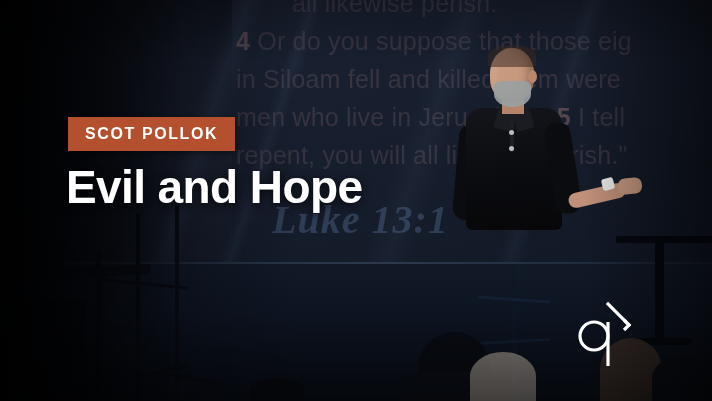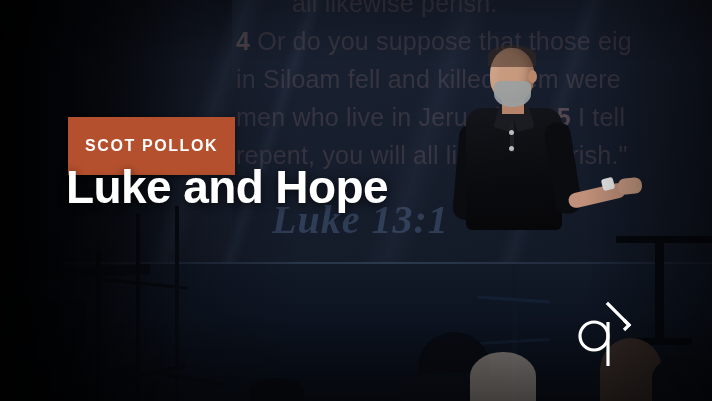--- a/index.html
+++ b/index.html
@@ -182,21 +182,21 @@
   .badge{
     position:absolute;
     background:#b4502e;
     color:#ffffff;
     font-weight:bold;
     letter-spacing:1.6px;
     display:flex;align-items:center;
     box-shadow:0 2px 6px rgba(0,0,0,.45);
   }
   .badge-speaker{
-    left:68px;top:117px;height:34px;padding:12px 17px;
+    left:68px;top:117px;height:34px;padding:0 17px;
     font-size:16px;
   }
   .badge-date{
     left:68px;top:236px;height:33px;padding:0 17px;
     font-size:15px;
   }
   .title{
     position:absolute;
     left:66px;top:160px;
     font-size:46px;
@@ -279,21 +279,21 @@
   <div class="a1s"></div>
   <div class="aud a2"></div>
   <div class="aud a3"></div>
   <div class="aud a4"></div>
   <div class="aud a5"></div>
 
   <div class="left-scrim"></div>
   <div class="vignette"></div>
 
   <div class="badge badge-speaker">SCOT POLLOK</div>
-  <div class="title">Luke and Hope</div>
+  <div class="title">Evil and Hope</div>
 
   <div class="logo">
     <svg width="72" height="70" viewBox="0 0 72 70">
       <circle cx="23" cy="40" r="14" fill="none" stroke="#ffffff" stroke-width="3.2"></circle>
       <path d="M37 26 L37 70" fill="none" stroke="#ffffff" stroke-width="3.2"></path>
       <path d="M37 8 L58 29" fill="none" stroke="#ffffff" stroke-width="3.2" stroke-linecap="square"></path>
       <path d="M53 24 L58 29 L53 34" fill="none" stroke="#ffffff" stroke-width="3.2" stroke-linejoin="miter"></path>
       <path d="M44 17 L37 8 L30 17" fill="none" stroke="#ffffff" stroke-width="0"></path>
     </svg>
   </div>

